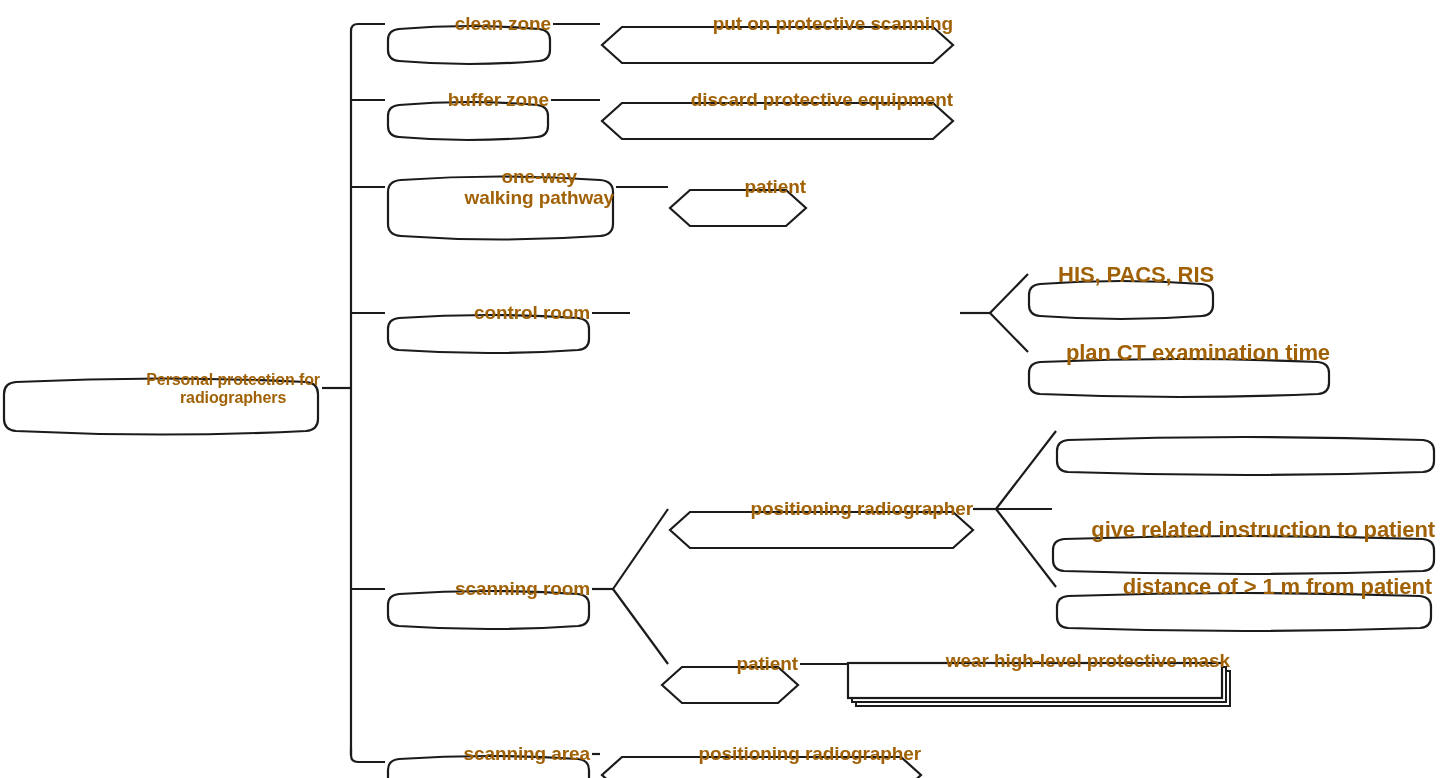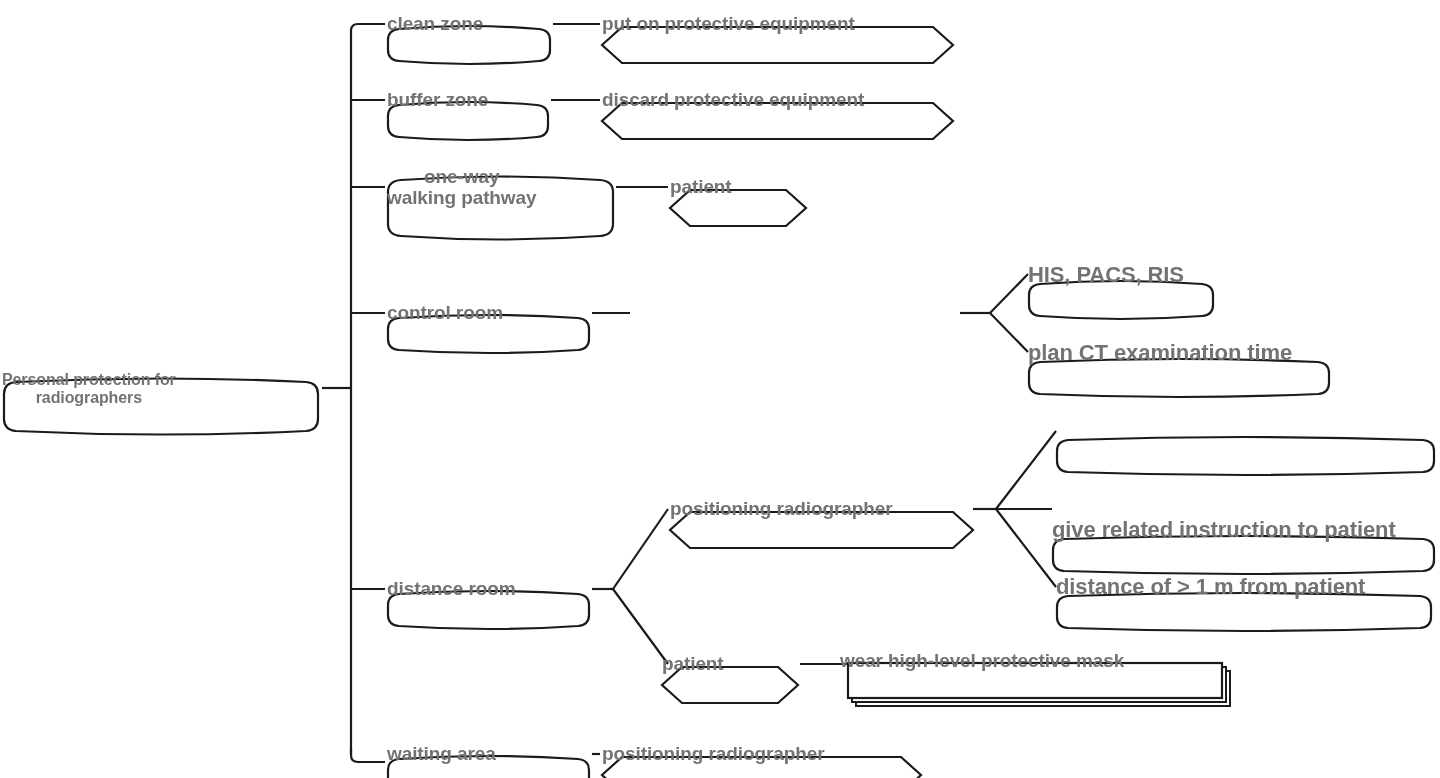--- a/index.html
+++ b/index.html
@@ -23,23 +23,23 @@
     left: 0;
     top: 0;
     width: 1440px;
     height: 778px;
     pointer-events: none;
   }
   .node {
     position: absolute;
     display: flex;
     align-items: center;
-    justify-content: flex-start;
+    justify-content: flex-end;
     box-sizing: border-box;
-    color: #737373;
+    color: #a16207;
     font-weight: bold;
     letter-spacing: -0.1px;
     text-align: center;
     line-height: 1.12;
     white-space: pre-line;
     z-index: 3;
   }
   .node .label {
     position: relative;
     z-index: 4;
@@ -137,21 +137,21 @@
     </span>
     <span class="label">clean zone</span>
   </div>
 
   <div class="node hexnode" style="left:600px; top:4px; width:355px; height:40px;">
     <span class="shape">
       <svg viewBox="0 0 355 40" preserveAspectRatio="none">
         <path d="M22,2 L333,2 L353,20 L333,38 L22,38 L2,20 Z" fill="#ffffff" stroke="#1b1b1b" stroke-width="2.2"></path>
       </svg>
     </span>
-    <span class="label">put on protective equipment</span>
+    <span class="label">put on protective scanning</span>
   </div>
 
   <div class="node lvl1" style="left:385px; top:81px; width:166px; height:38px;">
     <span class="shape">
       <svg viewBox="0 0 166 38" preserveAspectRatio="none">
         <path d="M14,3 Q83,-3 152,3 Q163,4 163,14 L163,24 Q163,34 152,35 Q83,41 14,35 Q3,34 3,24 L3,14 Q3,4 14,3 Z" fill="#ffffff" stroke="#1b1b1b" stroke-width="2.2"></path>
       </svg>
     </span>
     <span class="label">buffer zone</span>
   </div>
@@ -211,21 +211,21 @@
     </span>
     <span class="label">plan CT examination time</span>
   </div>
 
   <div class="node lvl1" style="left:385px; top:570px; width:207px; height:38px;">
     <span class="shape">
       <svg viewBox="0 0 207 38" preserveAspectRatio="none">
         <path d="M14,3 Q103,-3 193,3 Q204,4 204,14 L204,24 Q204,34 193,35 Q103,41 14,35 Q3,34 3,24 L3,14 Q3,4 14,3 Z" fill="#ffffff" stroke="#1b1b1b" stroke-width="2.2"></path>
       </svg>
     </span>
-    <span class="label">distance room</span>
+    <span class="label">scanning room</span>
   </div>
 
   <div class="node hexnode" style="left:668px; top:489px; width:307px; height:40px;">
     <span class="shape">
       <svg viewBox="0 0 307 40" preserveAspectRatio="none">
         <path d="M22,2 L285,2 L305,20 L285,38 L22,38 L2,20 Z" fill="#ffffff" stroke="#1b1b1b" stroke-width="2.2"></path>
       </svg>
     </span>
     <span class="label">positioning radiographer</span>
   </div>
@@ -275,21 +275,21 @@
     </span>
     <span class="label" style="margin-left:-8px; margin-top:-6px;">wear high-level protective mask</span>
   </div>
 
   <div class="node lvl1" style="left:385px; top:735px; width:207px; height:38px;">
     <span class="shape">
       <svg viewBox="0 0 207 38" preserveAspectRatio="none">
         <path d="M14,3 Q103,-3 193,3 Q204,4 204,14 L204,24 Q204,34 193,35 Q103,41 14,35 Q3,34 3,24 L3,14 Q3,4 14,3 Z" fill="#ffffff" stroke="#1b1b1b" stroke-width="2.2"></path>
       </svg>
     </span>
-    <span class="label">waiting area</span>
+    <span class="label">scanning area</span>
   </div>
 
   <div class="node hexnode" style="left:600px; top:734px; width:323px; height:40px;">
     <span class="shape">
       <svg viewBox="0 0 323 40" preserveAspectRatio="none">
         <path d="M22,2 L301,2 L321,20 L301,38 L22,38 L2,20 Z" fill="#ffffff" stroke="#1b1b1b" stroke-width="2.2"></path>
       </svg>
     </span>
     <span class="label">positioning radiographer</span>
   </div>

